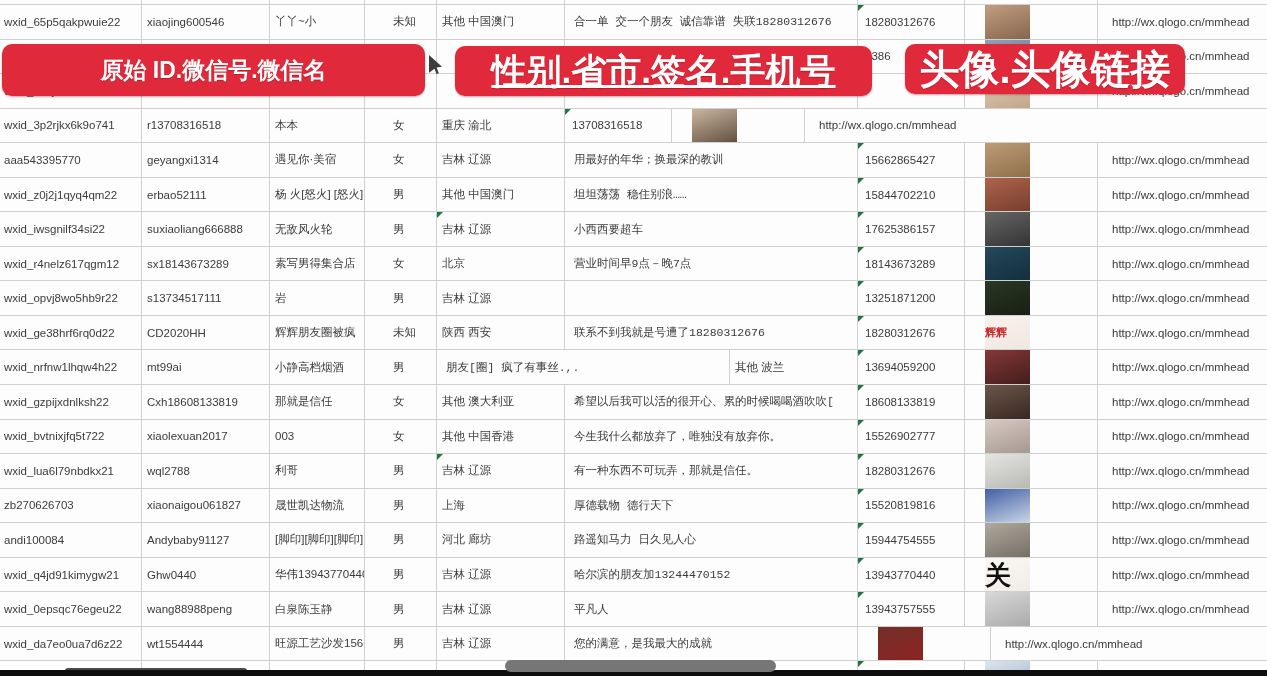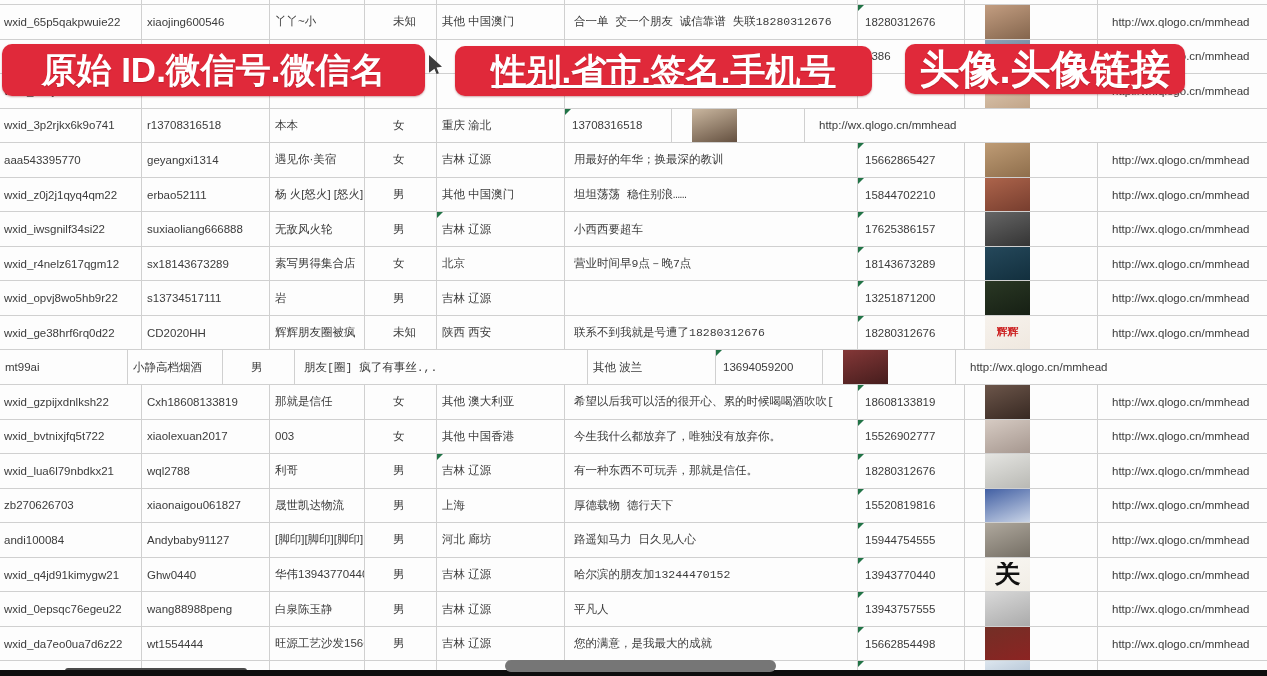--- a/index.html
+++ b/index.html
@@ -29,35 +29,35 @@
   .c-acc  {width:128px;padding-left:5px;}
   .c-name {width:95px;padding-left:5px;}
   .c-gen  {width:72px;padding-left:28px;}
   .c-reg  {width:128px;padding-left:5px;}
   .c-sig  {width:293px;padding-left:9px;font-family:Liberation Mono, monospace;}
   .c-phone{width:107px;padding-left:7px;align-items:center;}
   .c-ava  {width:133px;padding-left:20px;}
   .c-url  {width:169px;padding-left:14px;border-right:none;}
   .avatar{
     width:45px;height:44px;flex:0 0 45px;
-    display:flex;align-items:center;justify-content:center;font-family:Liberation Mono, monospace;
+    display:flex;align-items:center;
   }
   .avlabel{font-weight:bold;line-height:1;}
   .err{
     position:absolute;left:0;top:0;width:0;height:0;
     border-top:6px solid var(--green);border-right:6px solid transparent;
   }
   
   .banner{
     position:absolute;z-index:5;background:var(--red);color:#fff;font-weight:bold;
     display:flex;align-items:center;justify-content:center;border-radius:10px;
     box-shadow:0 1px 2px rgba(120,0,10,.35);
     text-shadow:0 1px 1px rgba(140,10,20,.4);
   }
-  #banner1{left:2px;  top:44px;width:423px;height:52px;font-size:35px;}
+  #banner1{left:2px;  top:44px;width:423px;height:52px;font-size:23px;}
   #banner2{left:455px;top:46px;width:417px;height:50px;font-size:35px;text-decoration:underline;}
   #banner3{left:905px;top:44px;width:280px;height:50px;font-size:40px;}
   
   .cursor{
     position:absolute;left:429px;top:55px;width:13px;height:19px;z-index:8;background:#3c3c3c;
     clip-path:polygon(0 0,100% 62%,58% 66%,76% 96%,58% 100%,42% 72%,0 94%);
   }
   
   .bottombar{position:absolute;left:0;bottom:0;width:1267px;height:6px;background:#0e0e0e;z-index:6;}
   .track-seg{position:absolute;left:65px;top:668px;width:182px;height:7px;background:#4a4a4a;border-radius:3px;z-index:6;}
@@ -372,20 +372,23 @@
         <div class="cell c-ava">
           <div class="avatar" style="background: linear-gradient(160deg, rgb(247, 243, 238), rgb(239, 231, 222));">
             <span class="avlabel" style="color: rgb(204, 34, 34); font-size: 11px;">辉辉</span>
           </div>
         </div>
         <div class="cell c-url">
           <span>http://wx.qlogo.cn/mmhead</span>
         </div>
       </div>
       <div class="row">
+        <div class="cell c-wxid">
+          <span>wxid_nrfnw1lhqw4h22</span>
+        </div>
         <div class="cell c-acc">
           <span>mt99ai</span>
         </div>
         <div class="cell c-name">
           <span>小静高档烟酒</span>
         </div>
         <div class="cell c-gen">
           <span>男</span>
         </div>
         <div class="cell c-sig">
@@ -629,24 +632,20 @@
           <span>旺源工艺沙发15662854</span>
         </div>
         <div class="cell c-gen">
           <span>男</span>
         </div>
         <div class="cell c-reg">
           <span>吉林 辽源</span>
         </div>
         <div class="cell c-sig">
           <span>您的满意，是我最大的成就</span>
-        </div>
-        <div class="cell c-phone">
-          <span>15662854498</span>
-          <i class="err"></i>
         </div>
         <div class="cell c-ava">
           <div class="avatar" style="background: linear-gradient(160deg, rgb(112, 48, 38), rgb(143, 34, 34));"></div>
         </div>
         <div class="cell c-url">
           <span>http://wx.qlogo.cn/mmhead</span>
         </div>
       </div>
       <div class="row">
         <div class="cell c-wxid">

